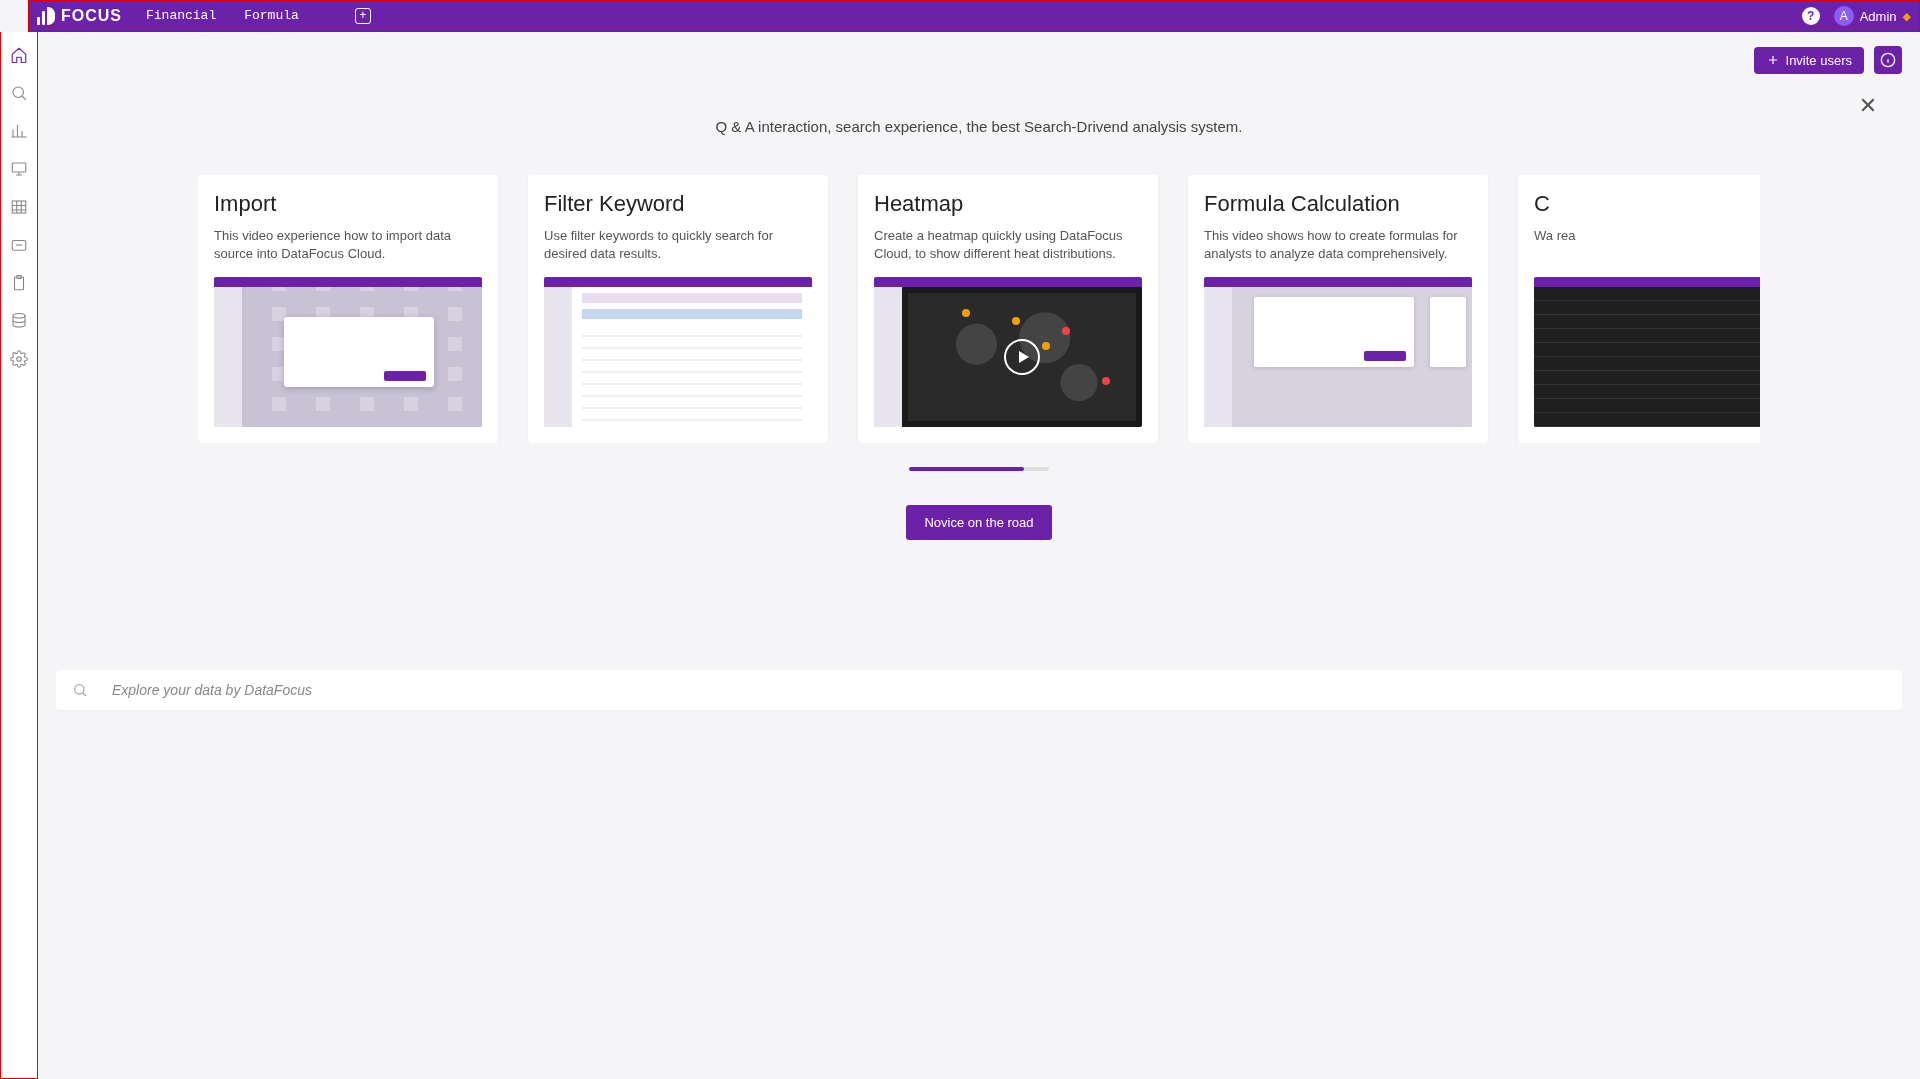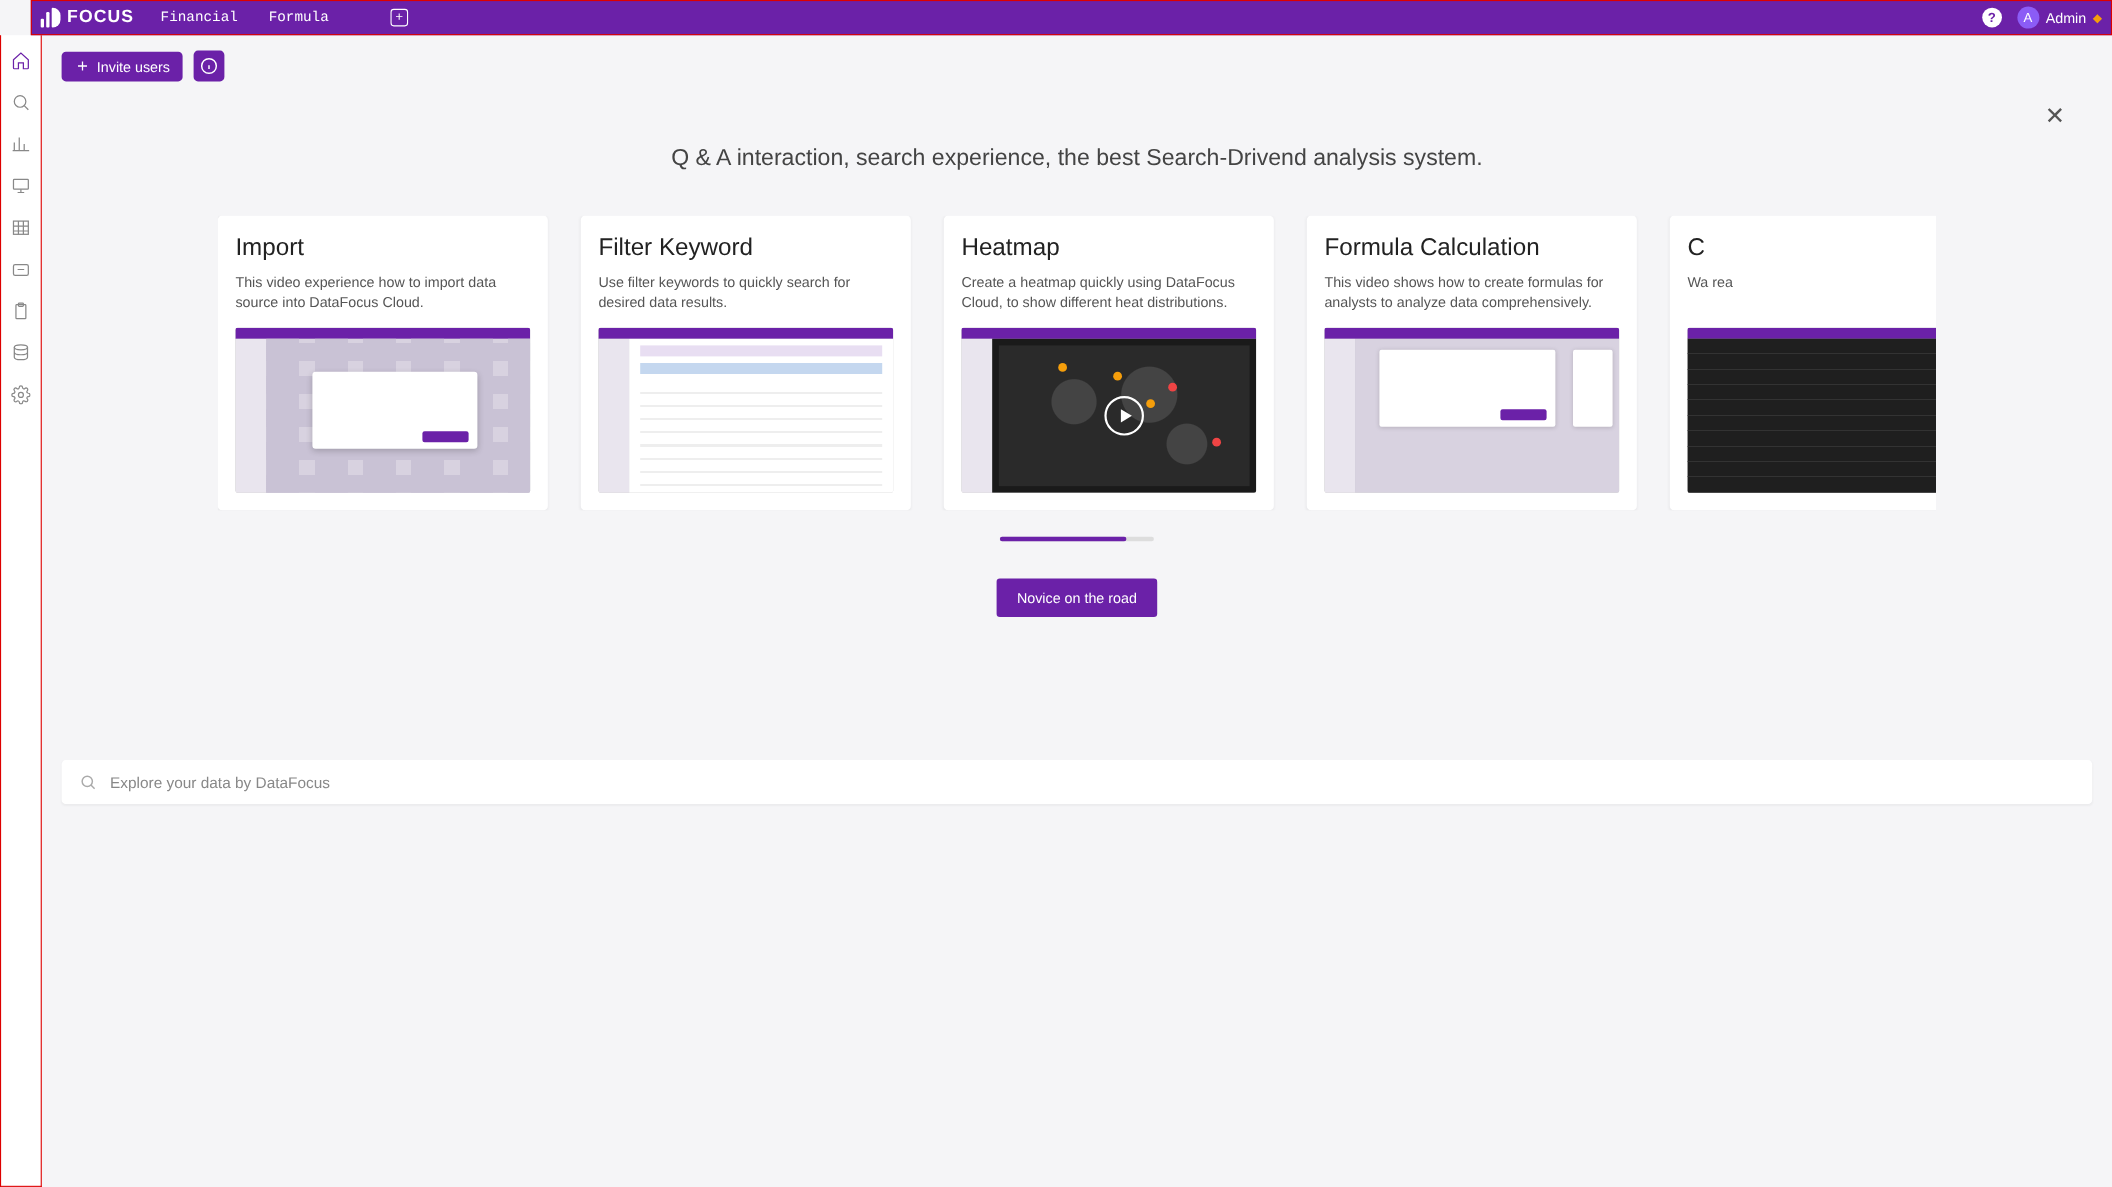--- a/index.html
+++ b/index.html
@@ -24,28 +24,28 @@
 .diamond { color:#f59e0b; font-size:11px; }
 
 
 .sidebar { position:fixed; top:32px; left:0; bottom:0; width:38px; background:#fff; border:1px solid #d00; border-top:none; display:flex; flex-direction:column; align-items:center; padding-top:14px; gap:20px; z-index:5; }
 .side-ic { width:18px; height:18px; color:#888; cursor:pointer; display:flex; align-items:center; justify-content:center; }
 .side-ic.active { color:#6b21a8; }
 .side-ic svg { width:18px; height:18px; stroke:currentColor; fill:none; stroke-width:1.5; }
 
 
 .main { position:fixed; top:32px; left:38px; right:0; bottom:0; overflow-y:auto; padding:0 0 40px 0; }
-.toolbar { display:flex; align-items:center; gap:10px; padding:14px 18px 0 18px; }
+.toolbar { display:flex; justify-content:flex-end; align-items:center; gap:10px; padding:14px 18px 0 18px; }
 .invite-btn { background:#6b21a8; color:#fff; border:none; border-radius:4px; padding:6px 12px; font-size:13px; display:flex; align-items:center; gap:6px; cursor:pointer; }
 .info-btn { width:28px; height:28px; border-radius:4px; background:#6b21a8; color:#fff; display:flex; align-items:center; justify-content:center; cursor:pointer; font-size:14px; }
 
 .guide { position:relative; padding:40px 160px 40px 160px; }
 .close-x { position:absolute; top:20px; right:40px; width:24px; height:24px; color:#555; cursor:pointer; font-size:22px; display:flex; align-items:center; justify-content:center; }
 .guide h1 { font-size:42px; font-weight:400; color:#222; text-align:center; }
-.guide .sub { text-align:center; color:#444; font-size:21px; margin-top:18px; }
+.guide .sub { text-align:center; color:#444; font-size:15px; margin-top:4px; }
 
 .cards-wrap { margin-top:40px; overflow:hidden; }
 .cards { display:flex; gap:30px; }
 .card { flex:0 0 300px; background:#fff; border-radius:4px; box-shadow:0 1px 3px rgba(0,0,0,0.06); padding:16px; cursor:pointer; }
 .card h3 { font-size:22px; font-weight:400; color:#222; margin-bottom:10px; }
 .card p { font-size:13px; color:#555; line-height:1.4; min-height:38px; margin-bottom:12px; }
 .thumb { width:100%; height:150px; background:#ccc; border-radius:2px; position:relative; overflow:hidden; }
 .thumb .tbar { position:absolute; top:0; left:0; right:0; height:10px; background:#6b21a8; }
 .thumb .tside { position:absolute; top:10px; left:0; bottom:0; width:28px; background:#e9e5ee; }
 .thumb.import .tbody { position:absolute; top:10px; left:28px; right:0; bottom:0; background:#d8d2e0;
@@ -66,21 +66,21 @@
 .thumb.formula .panel{position:absolute;top:20px;left:50px;width:160px;height:70px;background:#fff;border-radius:2px;box-shadow:0 1px 4px rgba(0,0,0,.15);}
 .thumb.formula .panel .pbtn{position:absolute;bottom:6px;right:8px;width:42px;height:10px;background:#6b21a8;border-radius:2px;}
 .thumb.formula .side2{position:absolute;top:20px;right:6px;width:36px;height:70px;background:#fff;border-radius:2px;box-shadow:0 1px 4px rgba(0,0,0,.15);}
 .thumb.dark .tbody{position:absolute;top:10px;left:0;right:0;bottom:0;background:#1f1f1f;background-image:repeating-linear-gradient(0deg,#333 0 1px,transparent 1px 14px);}
 
 .progress { width:140px; height:4px; background:#ddd; border-radius:2px; margin:24px auto 0; position:relative; }
 .progress .fill { position:absolute; left:0; top:0; bottom:0; width:82%; background:#6b21a8; border-radius:2px; }
 
 .novice-btn { display:block; margin:34px auto 0; background:#6b21a8; color:#fff; border:none; border-radius:3px; padding:10px 18px; font-size:13px; cursor:pointer; }
 
-.searchbar { margin:90px 18px 0 18px; background:#fff; border-radius:4px; padding:12px 16px; display:flex; align-items:center; gap:12px; color:#888; font-size:14px; box-shadow:0 1px 2px rgba(0,0,0,.04); }
+.searchbar { margin:90px 18px 0 18px; background:#fff; border-radius:4px; padding:12px 16px; display:flex; align-items:center; gap:24px; color:#888; font-size:14px; box-shadow:0 1px 2px rgba(0,0,0,.04);font-style:italic; }
 .searchbar svg{width:16px;height:16px;stroke:#aaa;fill:none;stroke-width:2;}
 
 .newest { display:flex; justify-content:space-between; align-items:center; margin:34px 18px 0 18px; }
 .newest h4 { font-size:16px; color:#222; }
 .viewall { color:#aaa; font-size:13px; display:flex; align-items:center; gap:4px; cursor:pointer; }
 </style>
 </head>
 <body>
 
 <div class="topbar">

